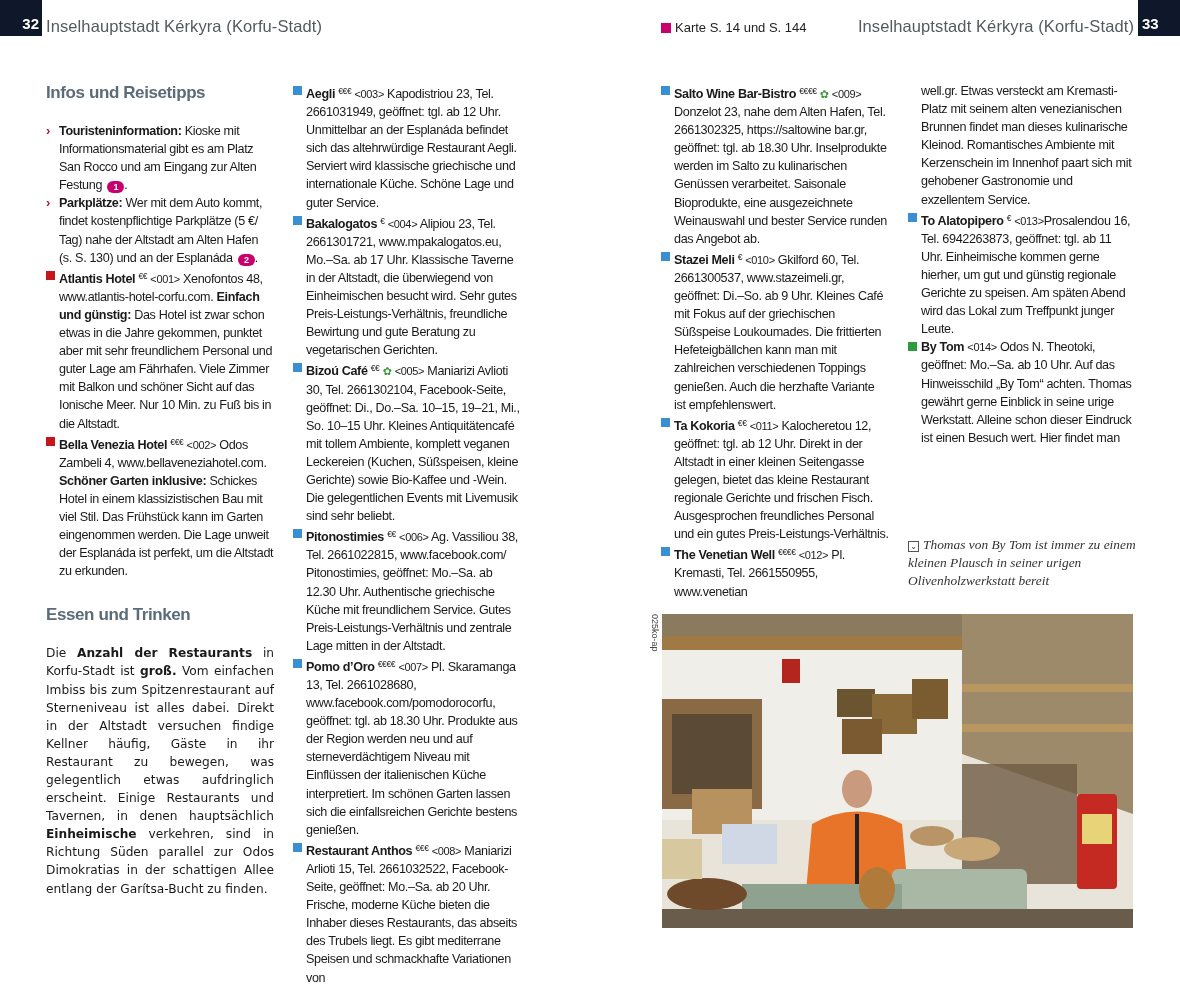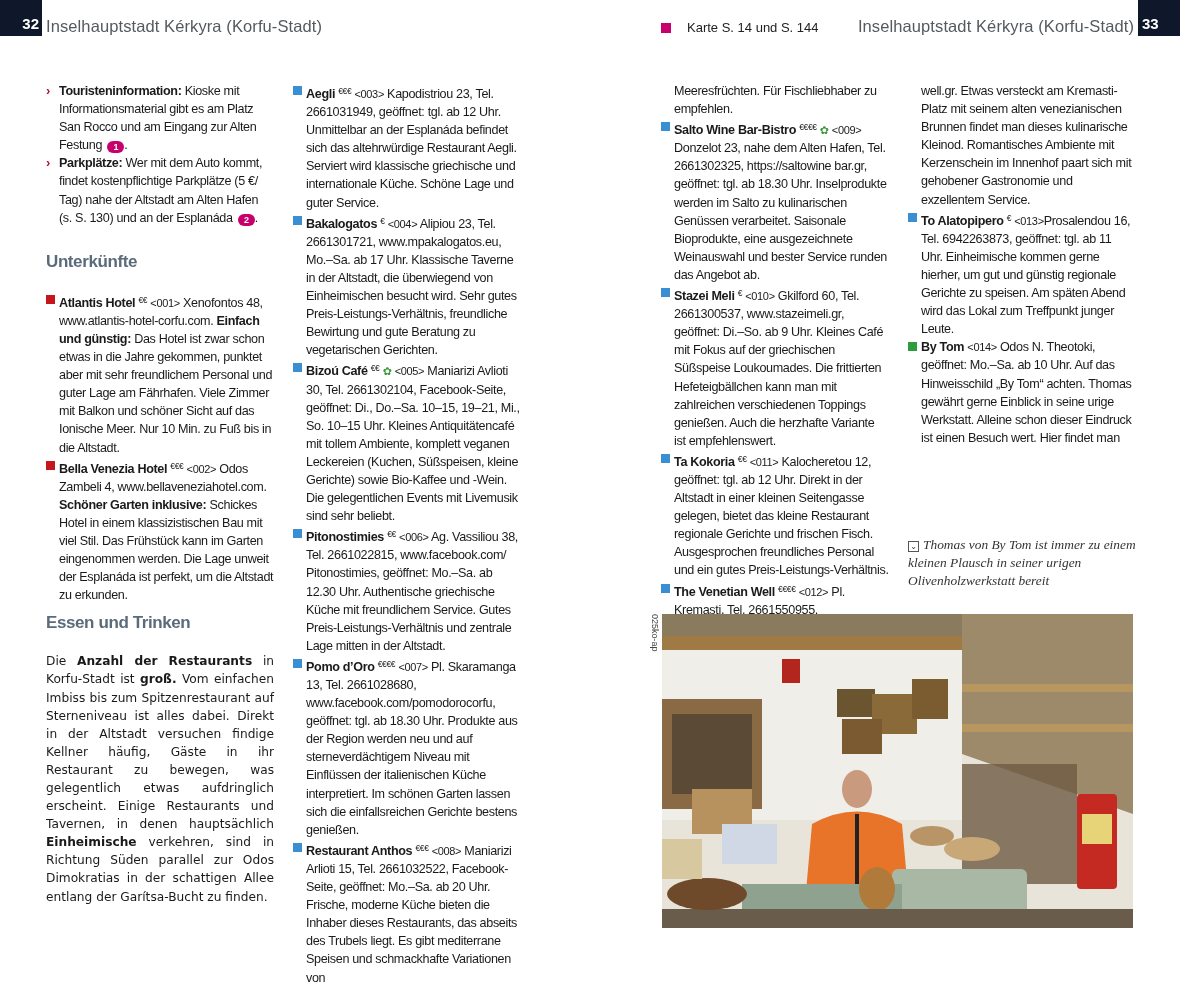--- a/index.html
+++ b/index.html
@@ -7,21 +7,21 @@
   body { position: relative; font-family: "Liberation Sans", sans-serif; color: #1a1a1a; }
 
   .page-num { position: absolute; top: 0; height: 36px; background: #0f172a; color: #fff;
     font-family: "Liberation Sans", sans-serif; font-weight: bold; font-size: 15px;
     display: flex; align-items: flex-end; padding-bottom: 4px; }
   .page-num.left { left: 0; width: 42px; justify-content: flex-end; padding-right: 3px; }
   .page-num.right { right: 0; width: 42px; justify-content: flex-start; padding-left: 4px; }
   .running-head { position: absolute; top: 17px; font-size: 16.5px; color: #555a5f; letter-spacing: 0.1px; white-space: nowrap; }
   .running-head.left { left: 46px; }
   .running-head.right { right: 46px; }
-  .map-ref { position: absolute; top: 20px; left: 661px; font-size: 13px; color: #222; display: flex; align-items: center; gap: 16px; font-family: "Liberation Sans Narrow", "Liberation Sans", sans-serif; }
+  .map-ref { position: absolute; top: 20px; left: 661px; font-size: 13px; color: #222; display: flex; align-items: center; gap: 4px; font-family: "Liberation Sans Narrow", "Liberation Sans", sans-serif; }
   .map-ref .sq { width: 10px; height: 10px; background: #c8006e; display: inline-block; }
 
   .col { position: absolute; font-size: 12.6px; line-height: 18.1px; letter-spacing: -0.35px; }
   .col1 { left: 46px; top: 82px; width: 228px; }
   .col2 { left: 293px; top: 82px; width: 228px; }
   .col3 { left: 661px; top: 82px; width: 228px; }
   .col4 { left: 908px; top: 82px; width: 228px; }
 
   h2 { font-size: 17px; color: #5b6b7a; font-weight: bold; letter-spacing: -0.4px; margin: 0 0 18px 0; line-height: 22px; }
   .info-item { position: relative; padding-left: 13px; }
@@ -51,42 +51,42 @@
 <div class="page-num left">32</div>
 <div class="running-head left">Inselhauptstadt Kérkyra (Korfu-Stadt)</div>
 <div class="map-ref">
   <span class="sq"></span>
   <span>Karte S. 14 und S. 144</span>
 </div>
 <div class="running-head right">Inselhauptstadt Kérkyra (Korfu-Stadt)</div>
 <div class="page-num right">33</div>
 
 <div class="col col1">
+  <h2>Infos und Reisetipps</h2>
   <div class="info-item">
     <span class="chev">›</span>
     <b>Touristeninformation:</b><span> Kioske mit Informationsmaterial gibt es am Platz San Rocco und am Eingang zur Alten Festung</span>
     <span class="num-badge">1</span><span>.</span>
   </div>
   <div class="info-item">
     <span class="chev">›</span>
     <b>Parkplätze:</b><span> Wer mit dem Auto kommt, findet kostenpflichtige Parkplätze (5 €/ Tag) nahe der Altstadt am Alten Hafen (s. S. 130) und an der Esplanáda</span>
     <span class="num-badge">2</span><span>.</span>
   </div>
 
-  <h2 style="margin-top:24px">Unterkünfte</h2>
   <div class="entry">
     <span class="bullet red"></span>
     <b>Atlantis Hotel</b> <span class="price">€€</span> <span class="code">&lt;001&gt;</span><span> Xenofontos 48, www.atlantis-hotel-corfu.com. </span><b>Einfach und günstig:</b><span> Das Hotel ist zwar schon etwas in die Jahre gekommen, punktet aber mit sehr freundlichem Personal und guter Lage am Fährhafen. Viele Zimmer mit Balkon und schöner Sicht auf das Ionische Meer. Nur 10 Min. zu Fuß bis in die Altstadt.</span>
   </div>
   <div class="entry">
     <span class="bullet red"></span>
     <b>Bella Venezia Hotel</b> <span class="price">€€€</span> <span class="code">&lt;002&gt;</span><span> Odos Zambeli 4, www.bellaveneziahotel.com. </span><b>Schöner Garten inklusive:</b><span> Schickes Hotel in einem klassizistischen Bau mit viel Stil. Das Frühstück kann im Garten eingenommen werden. Die Lage unweit der Esplanáda ist perfekt, um die Altstadt zu erkunden.</span>
   </div>
 
-  <h2 style="margin-top:8px">Essen und Trinken</h2>
+  <h2 style="margin-top:24px">Essen und Trinken</h2>
   <p class="justify">
     <span>Die </span><b>Anzahl der Restaurants</b><span> in Korfu-Stadt ist </span><b>groß.</b><span> Vom einfachen Imbiss bis zum Spitzenrestaurant auf Sterneniveau ist alles dabei. Direkt in der Altstadt versuchen findige Kellner häufig, Gäste in ihr Restaurant zu bewegen, was gelegentlich etwas aufdringlich erscheint. Einige Restaurants und Tavernen, in denen hauptsächlich </span><b>Einheimische</b><span> verkehren, sind in Richtung Süden parallel zur Odos Dimokratias in der schattigen Allee entlang der Garítsa-Bucht zu finden.</span>
   </p>
 </div>
 
 <div class="col col2">
   <div class="entry">
     <span class="bullet blue"></span>
     <b>Aegli</b> <span class="price">€€€</span> <span class="code">&lt;003&gt;</span><span> Kapodistriou 23, Tel. 2661031949, geöffnet: tgl. ab 12 Uhr. Unmittelbar an der Esplanáda befindet sich das altehrwürdige Restaurant Aegli. Serviert wird klassische griechische und internationale Küche. Schöne Lage und guter Service.</span>
   </div>
@@ -106,21 +106,20 @@
     <span class="bullet blue"></span>
     <b>Pomo d’Oro</b> <span class="price">€€€€</span> <span class="code">&lt;007&gt;</span><span> Pl. Skaramanga 13, Tel. 2661028680, www.facebook.com/pomodorocorfu, geöffnet: tgl. ab 18.30 Uhr. Produkte aus der Region werden neu und auf sterneverdächtigem Niveau mit Einflüssen der italienischen Küche interpretiert. Im schönen Garten lassen sich die einfallsreichen Gerichte bestens genießen.</span>
   </div>
   <div class="entry">
     <span class="bullet blue"></span>
     <b>Restaurant Anthos</b> <span class="price">€€€</span> <span class="code">&lt;008&gt;</span><span> Maniarizi Arlioti 15, Tel. 2661032522, Facebook-Seite, geöffnet: Mo.–Sa. ab 20 Uhr. Frische, moderne Küche bieten die Inhaber dieses Restaurants, das abseits des Trubels liegt. Es gibt mediterrane Speisen und schmackhafte Variationen von</span>
   </div>
 </div>
 
 <div class="col col3">
-  <div style="padding-left:13px">Meeresfrüchten. Für Fischliebhaber zu empfehlen.</div>
   <div class="entry">
     <span class="bullet blue"></span>
     <b>Salto Wine Bar-Bistro</b> <span class="price">€€€€</span> <span class="veg">✿</span> <span class="code">&lt;009&gt;</span><span> Donzelot 23, nahe dem Alten Hafen, Tel. 2661302325, https://saltowine bar.gr, geöffnet: tgl. ab 18.30 Uhr. Inselprodukte werden im Salto zu kulinarischen Genüssen verarbeitet. Saisonale Bioprodukte, eine ausgezeichnete Weinauswahl und bester Service runden das Angebot ab.</span>
   </div>
   <div class="entry">
     <span class="bullet blue"></span>
     <b>Stazei Meli</b> <span class="price">€</span> <span class="code">&lt;010&gt;</span><span> Gkilford 60, Tel. 2661300537, www.stazeimeli.gr, geöffnet: Di.–So. ab 9 Uhr. Kleines Café mit Fokus auf der griechischen Süßspeise Loukoumades. Die frittierten Hefeteigbällchen kann man mit zahlreichen verschiedenen Toppings genießen. Auch die herzhafte Variante ist empfehlenswert.</span>
   </div>
   <div class="entry">
     <span class="bullet blue"></span>

